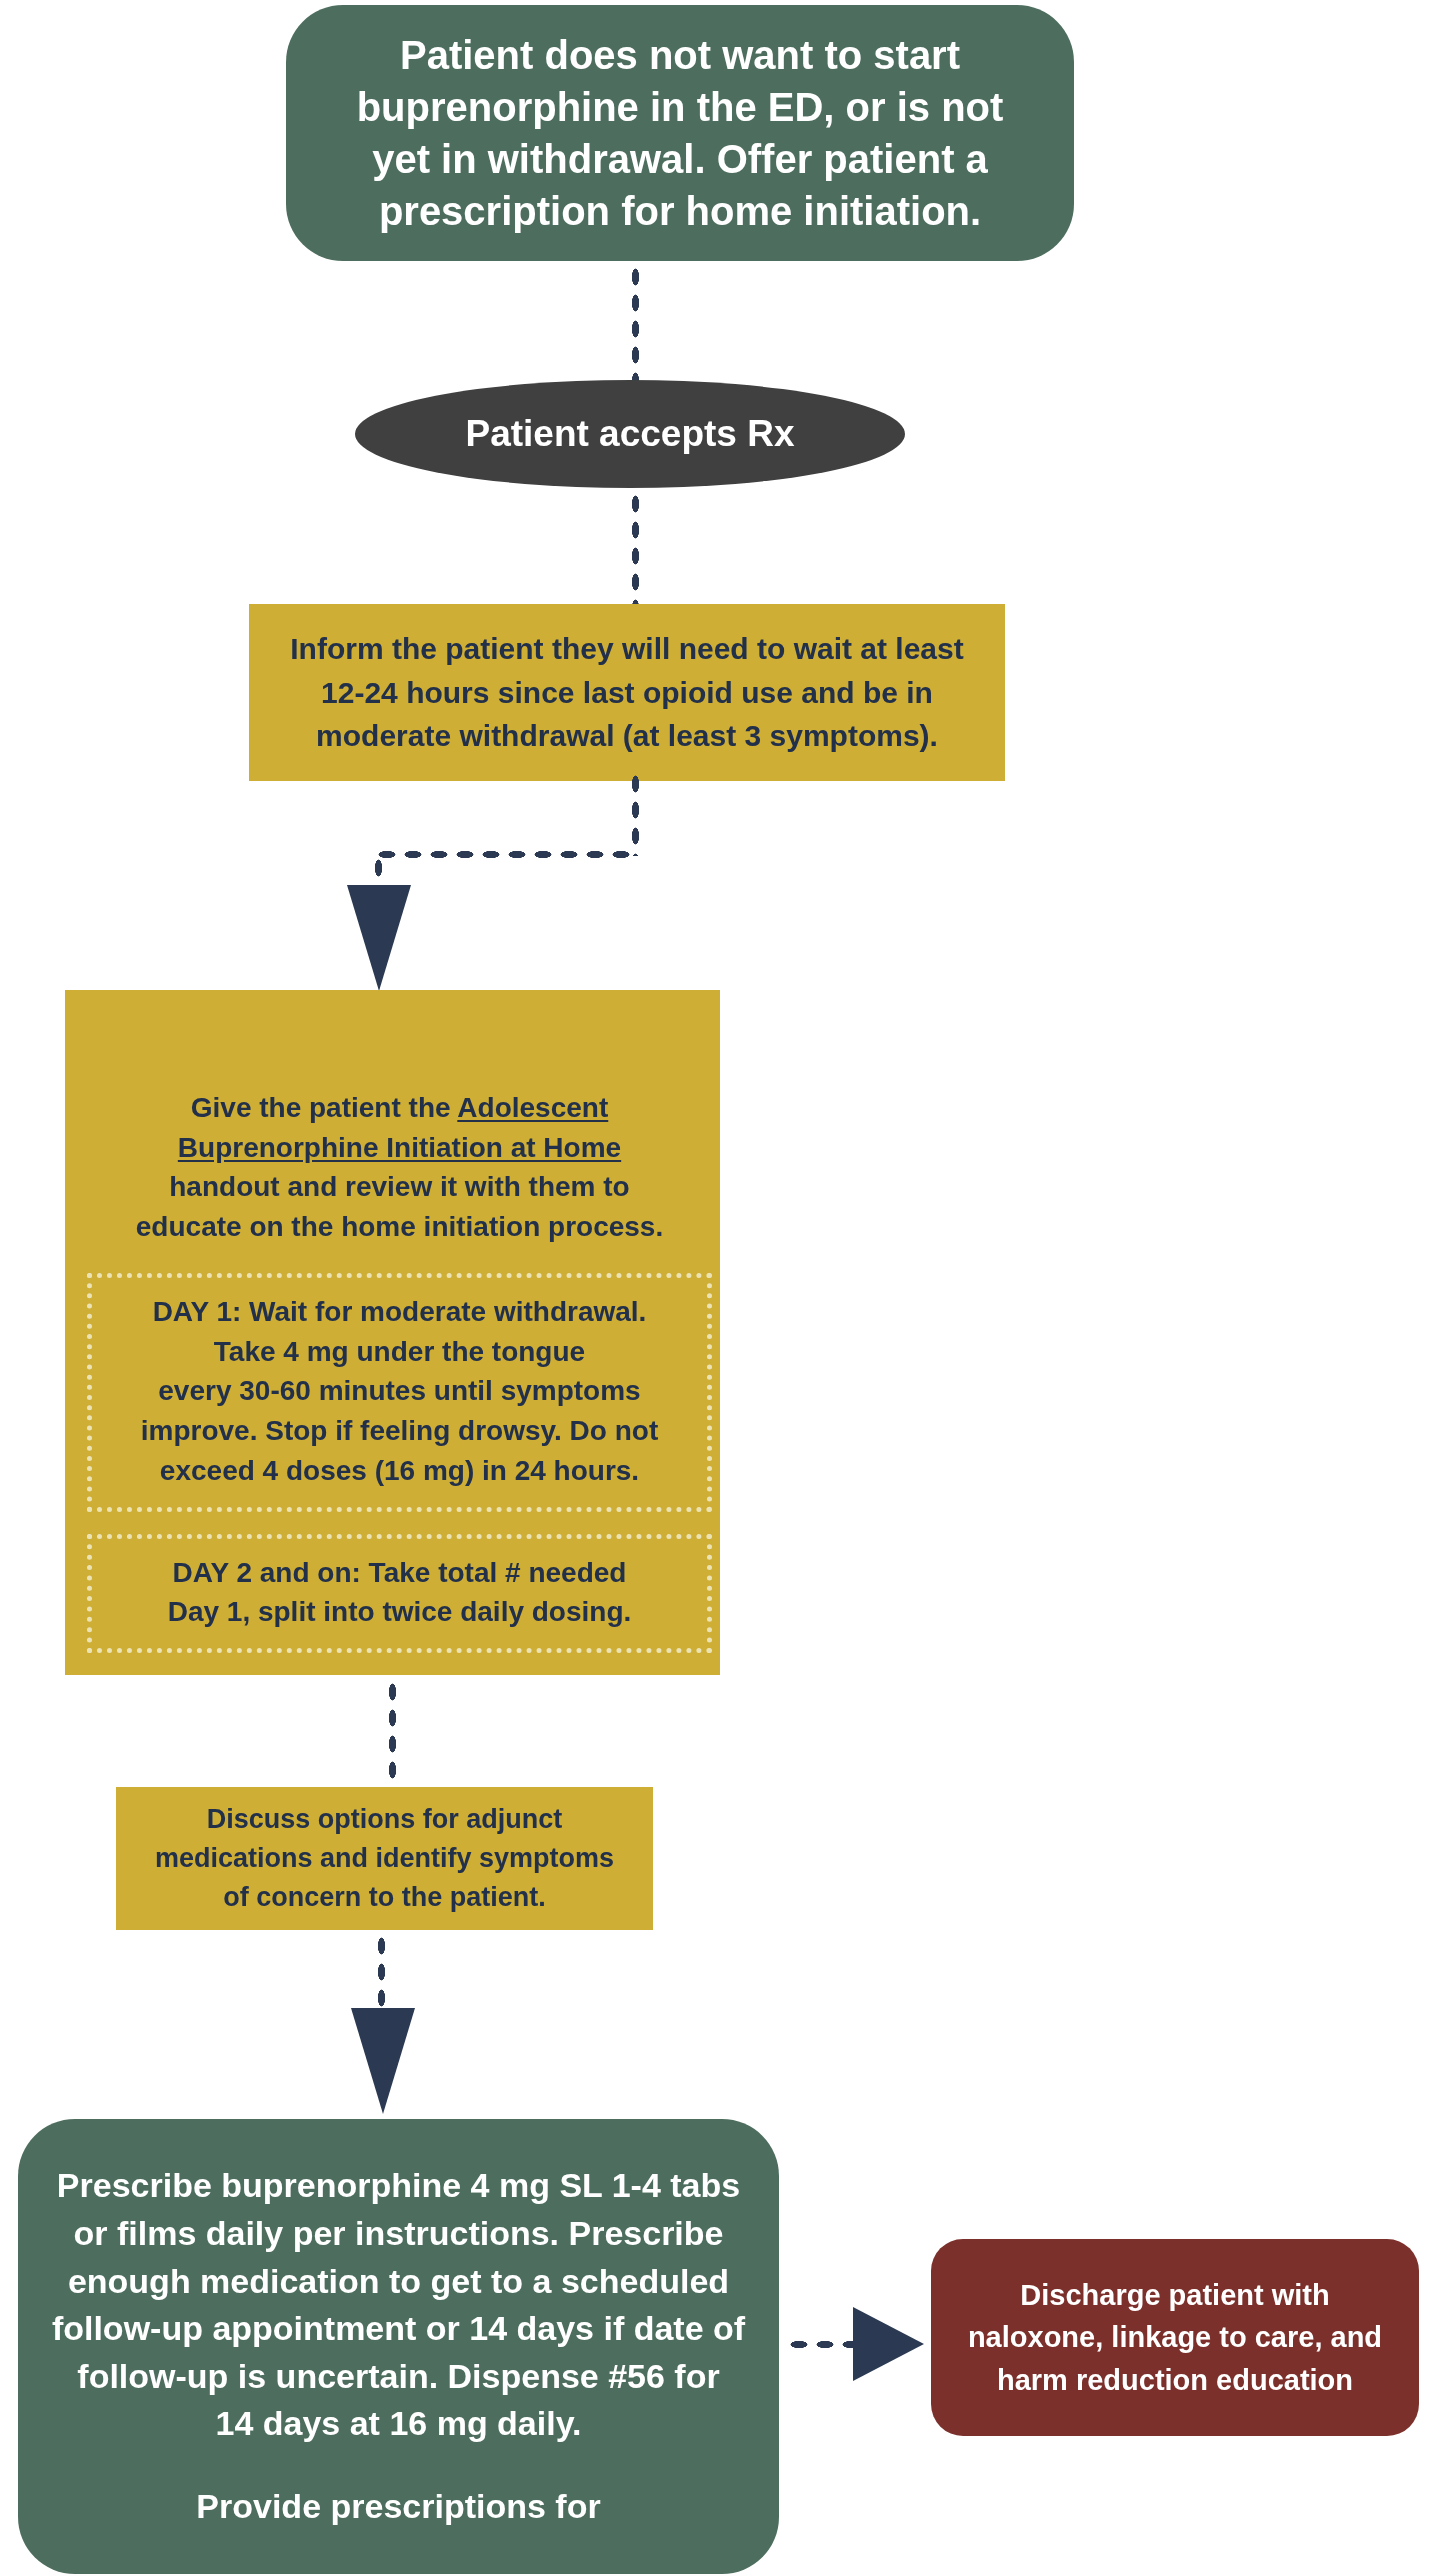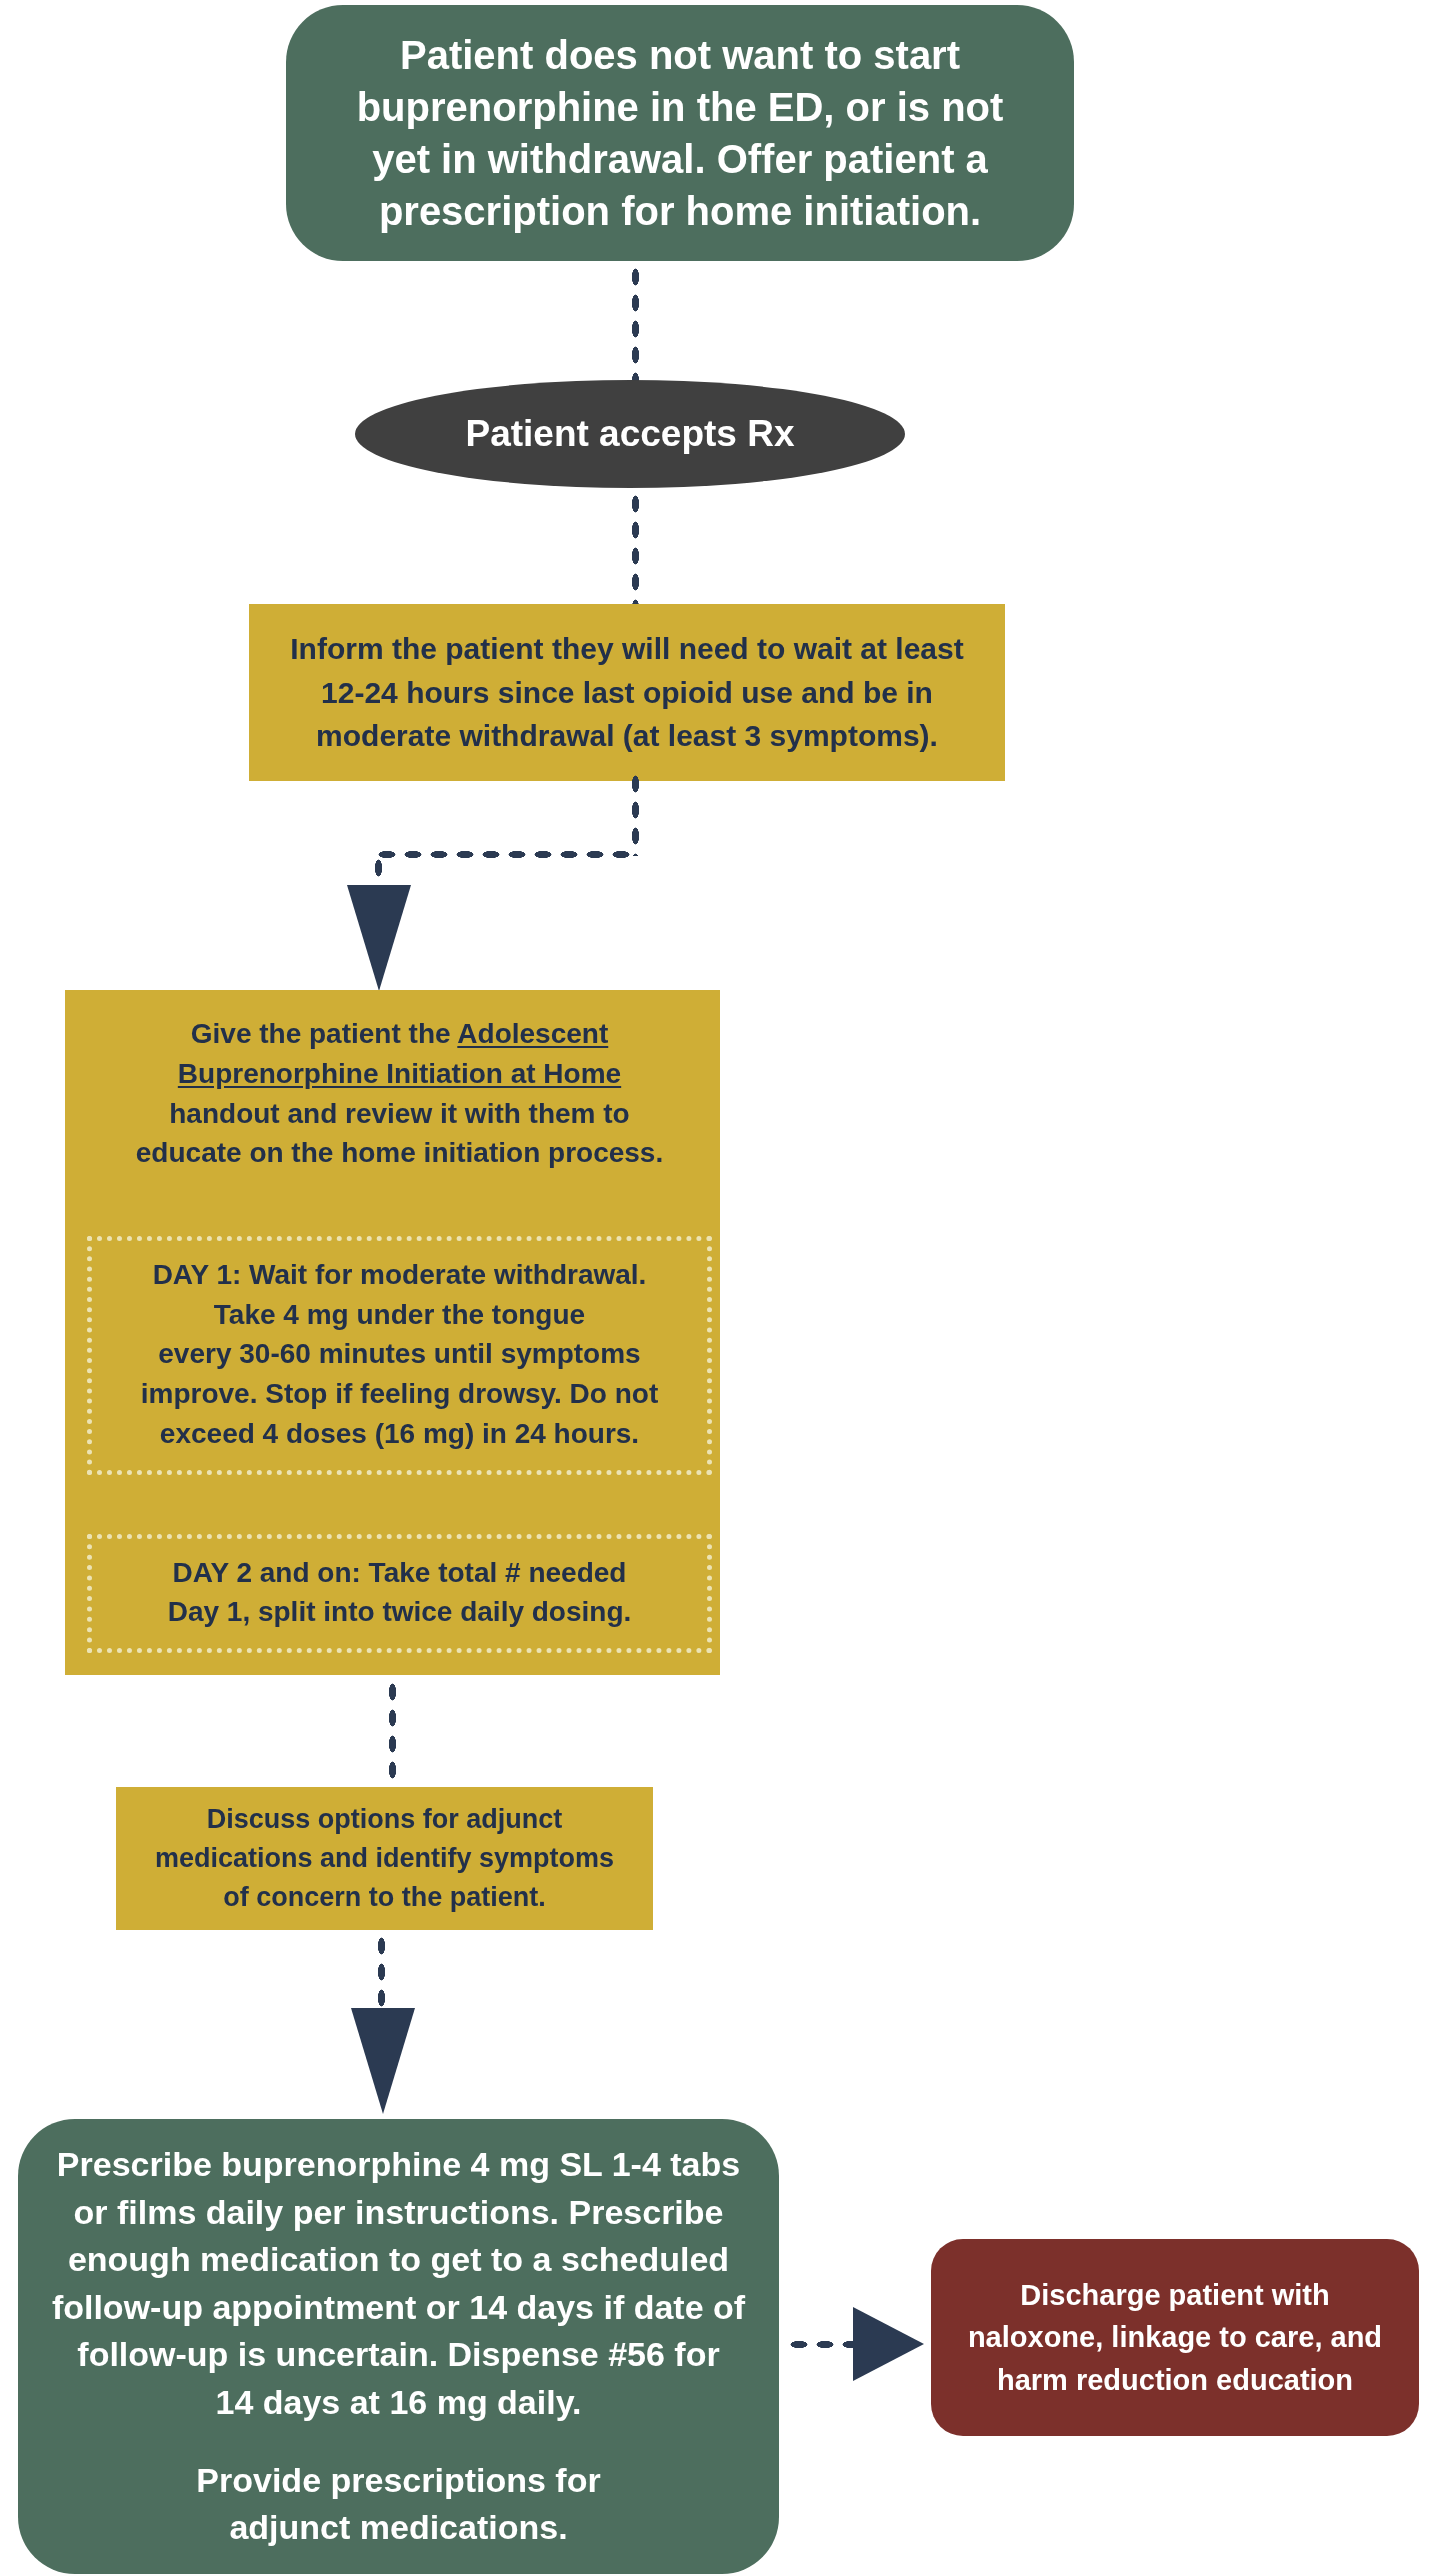--- a/index.html
+++ b/index.html
@@ -123,21 +123,21 @@
     <span class="line">Inform the patient they will need to wait at least</span>
     <span class="line">12-24 hours since last opioid use and be in</span>
     <span class="line">moderate withdrawal (at least 3 symptoms).</span>
   </div>
 
   <div class="dots-v" style="left:630px;top:771px;height:85px;"></div>
   <div class="dots-h" style="left:374px;top:849px;width:261px;"></div>
   <div class="dots-v" style="left:373px;top:855px;height:49px;"></div>
   <div class="arrow-down" style="left:347px;top:885px;"></div>
 
-  <div class="node gold-box" style="left:65px;top:990px;width:655px;height:685px;padding:24px 8px 22px 22px;font-size:28px;line-height:1.42;justify-content:space-between;">
+  <div class="node gold-box" style="left:65px;top:990px;width:655px;height:685px;padding:24px 8px 22px 22px;font-size:28px;line-height:1.42;justify-content:flex-end;">
 
     <div style="width:100%;">
       <span class="line">
         <span>Give the patient the </span><span class="ul">Adolescent</span>
       </span>
       <span class="line ul">Buprenorphine Initiation at Home</span>
       <span class="line">handout and review it with them to</span>
       <span class="line">educate on the home initiation process.</span>
     </div>
 
@@ -179,21 +179,20 @@
       <span class="line">Prescribe buprenorphine 4 mg SL 1-4 tabs</span>
       <span class="line">or films daily per instructions. Prescribe</span>
       <span class="line">enough medication to get to a scheduled</span>
       <span class="line">follow-up appointment or 14 days if date of</span>
       <span class="line">follow-up is uncertain. Dispense #56 for</span>
       <span class="line">14 days at 16 mg daily.</span>
     </div>
     <div style="height:35px;"></div>
     <div style="width:100%;">
       <span class="line">Provide prescriptions for</span>
-      <span class="line">adjunct medications.</span>
     </div>
   </div>
 
   <div class="dots-h" style="left:786px;top:2339px;width:67px;"></div>
   <div class="arrow-right" style="left:853px;top:2307px;"></div>
 
   <div class="node maroon-box" style="left:931px;top:2239px;width:488px;height:197px;padding:14px 22px;font-size:29px;line-height:1.45;">
     <span class="line">Discharge patient with</span>
     <span class="line">naloxone, linkage to care, and</span>
     <span class="line">harm reduction education</span>

